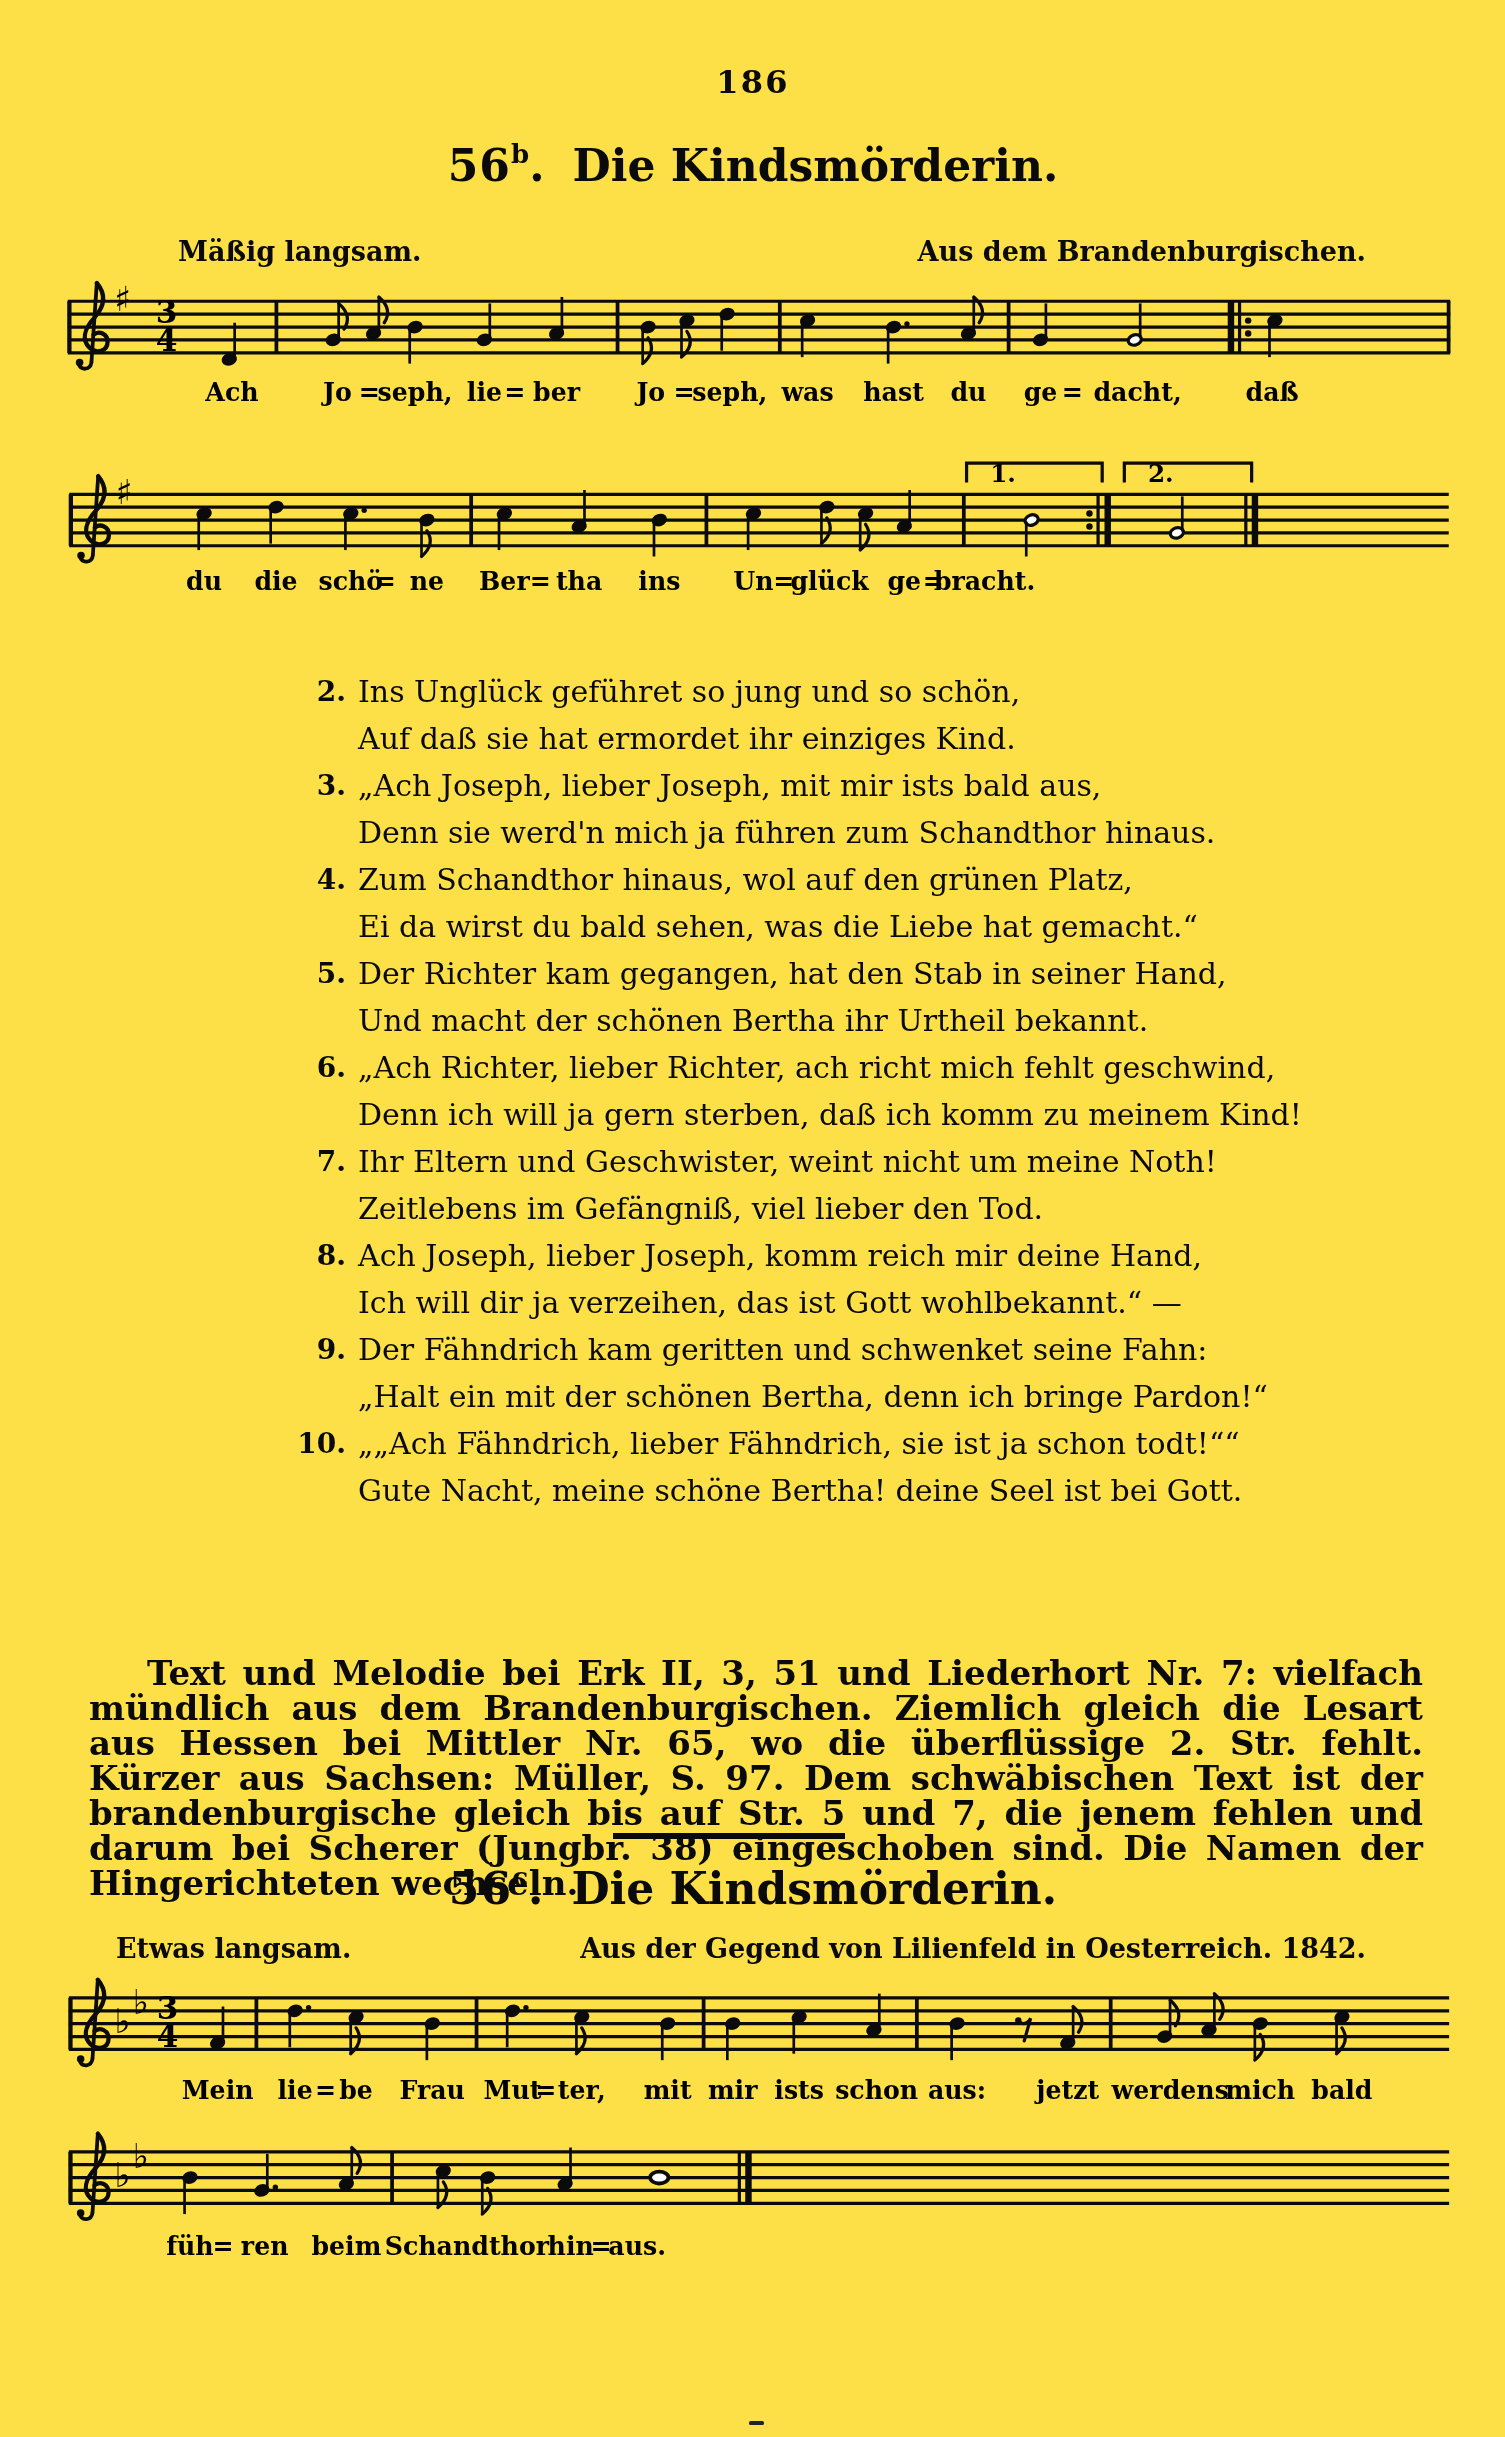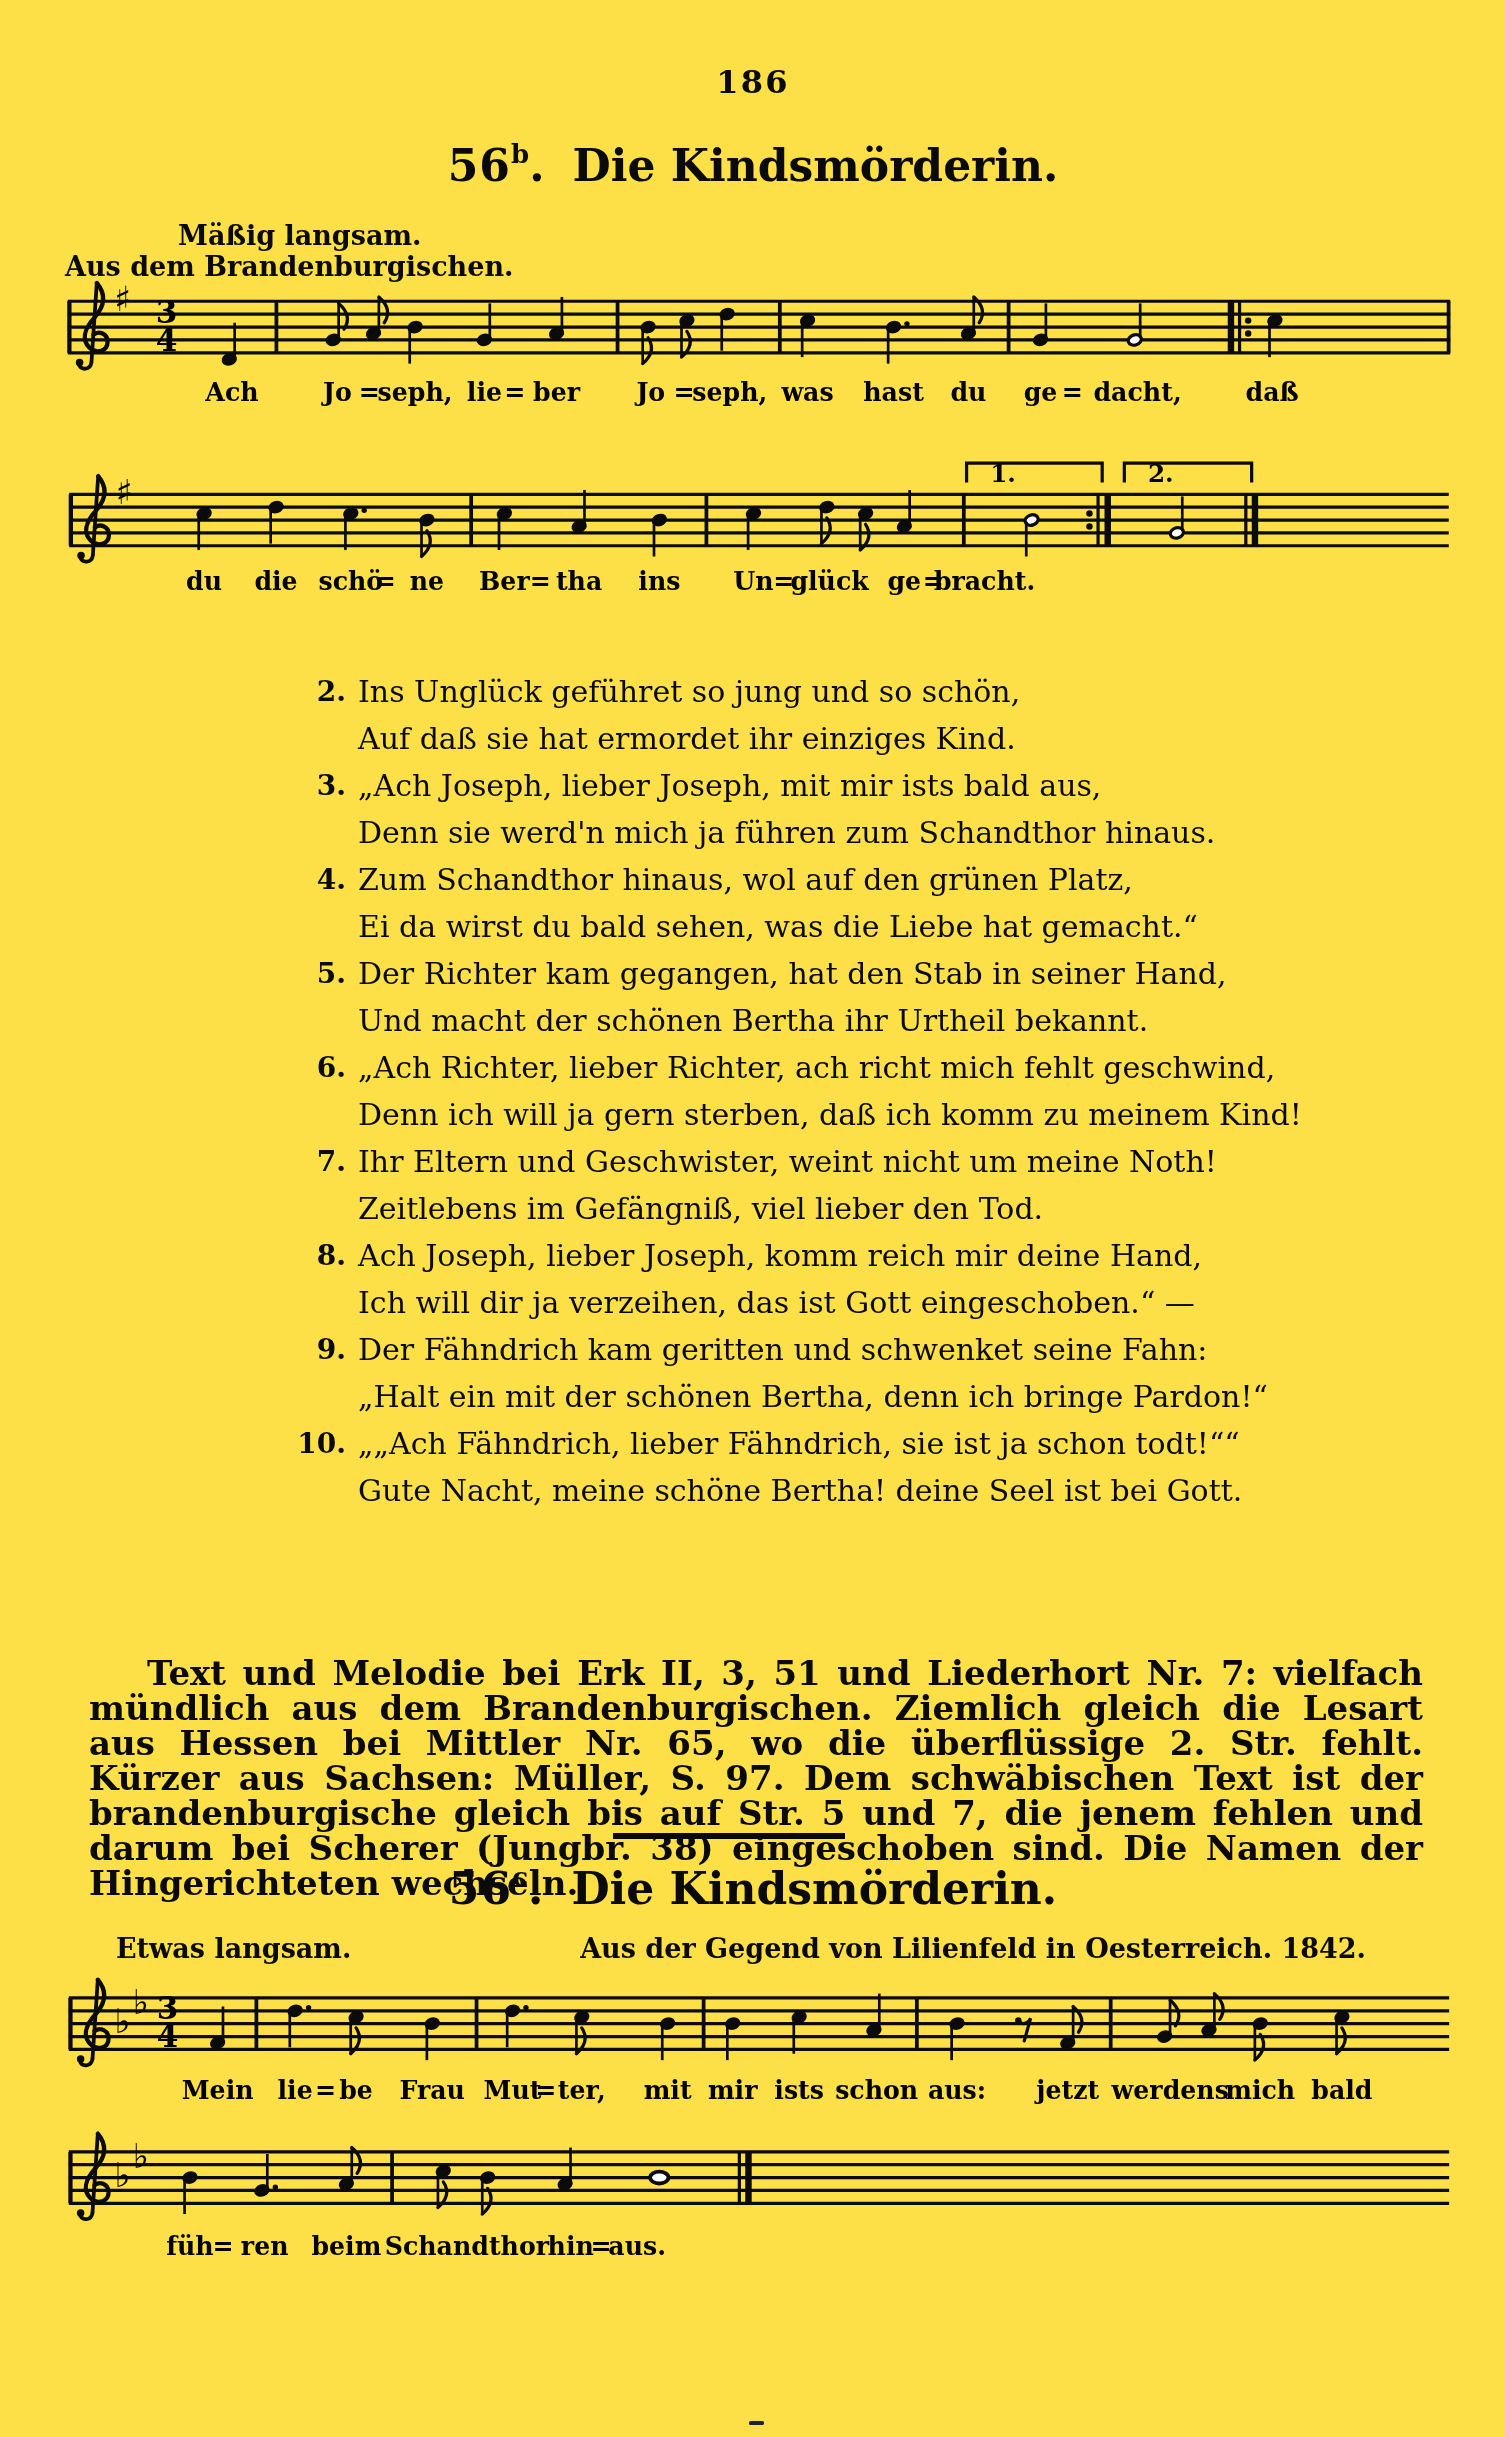--- a/index.html
+++ b/index.html
@@ -34,21 +34,21 @@
 <body>
 
 <div id="page">
 
   <div class="abs pageno">186</div>
 
   <div class="abs songtitle" style="top:139px;">
     <span class="tnum">56</span><sup>b</sup><span>.</span><span class="tname">Die Kindsmörderin.</span>
   </div>
 
-  <div class="abs temporow" style="top:220px;flex-direction:column;">
+  <div class="abs temporow" style="top:236px;">
     <span class="t-left" style="margin-left:113px;">Mäßig langsam.</span>
     <span class="t-right">Aus dem Brandenburgischen.</span>
   </div>
 
   <svg class="abs" style="left:65px;top:269px;" width="1388" height="172" viewBox="0 0 2580 320">
       <line x1="4" y1="60" x2="2576" y2="60" stroke="#0b0b0b" stroke-width="6"></line>
       <line x1="4" y1="84" x2="2576" y2="84" stroke="#0b0b0b" stroke-width="6"></line>
       <line x1="4" y1="108" x2="2576" y2="108" stroke="#0b0b0b" stroke-width="6"></line>
       <line x1="4" y1="132" x2="2576" y2="132" stroke="#0b0b0b" stroke-width="6"></line>
       <line x1="4" y1="156" x2="2576" y2="156" stroke="#0b0b0b" stroke-width="6"></line>
@@ -243,21 +243,21 @@
           <span class="vnum">7.</span>
           <span class="vtxt">Ihr Eltern und Geschwister, weint nicht um meine Noth!</span>
         </div>
       <div class="vl2"><span class="vtxt">Zeitlebens im Gefängniß, viel lieber den Tod.</span></div>
     </div>
     <div class="verse">
       <div class="vl1">
           <span class="vnum">8.</span>
           <span class="vtxt">Ach Joseph, lieber Joseph, komm reich mir deine Hand,</span>
         </div>
-      <div class="vl2"><span class="vtxt">Ich will dir ja verzeihen, das ist Gott eingeschoben.“ —</span></div>
+      <div class="vl2"><span class="vtxt">Ich will dir ja verzeihen, das ist Gott wohlbekannt.“ —</span></div>
     </div>
     <div class="verse">
       <div class="vl1">
           <span class="vnum">9.</span>
           <span class="vtxt">Der Fähndrich kam geritten und schwenket seine Fahn:</span>
         </div>
       <div class="vl2"><span class="vtxt">„Halt ein mit der schönen Bertha, denn ich bringe Pardon!“</span></div>
     </div>
     <div class="verse">
       <div class="vl1">

